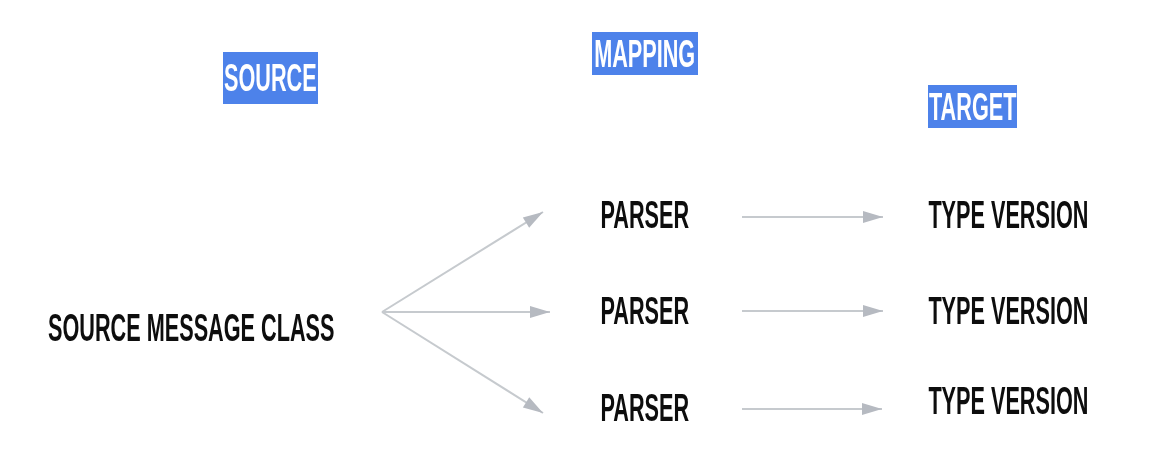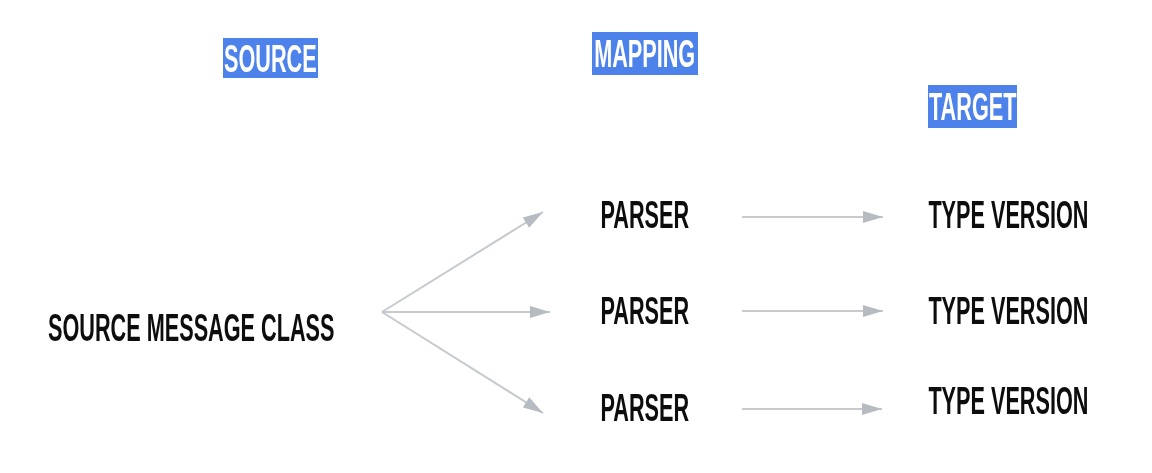--- a/index.html
+++ b/index.html
@@ -41,21 +41,21 @@
   }
   .header {
     background: var(--header-bg);
     color: var(--header-text);
   }
   .node {
     color: var(--node-text);
     text-align: center;
   }
   
-  #h-source  { left: 223px; top: 38px; width: 95px;  height: 40px; align-items: flex-end; }
+  #h-source  { left: 223px; top: 52px; width: 95px;  height: 52px; }
   #h-mapping { left: 592px; top: 32px; width: 106px; height: 43px; }
   #h-target  { left: 928px; top: 38px; width: 89px;  height: 43px; margin-top: 47px; }
   
   #n-source { left: 40px; top: 310px; width: 302px; height: 36px; }
   
   #n-parser-1 { left: 585px; top: 197px; width: 120px; height: 36px; }
   #n-parser-2 { left: 585px; top: 293px; width: 120px; height: 36px; }
   #n-parser-3 { left: 585px; top: 390px; width: 120px; height: 36px; }
   
   #n-type-1 { left: 918px; top: 197px; width: 180px; height: 36px; }

